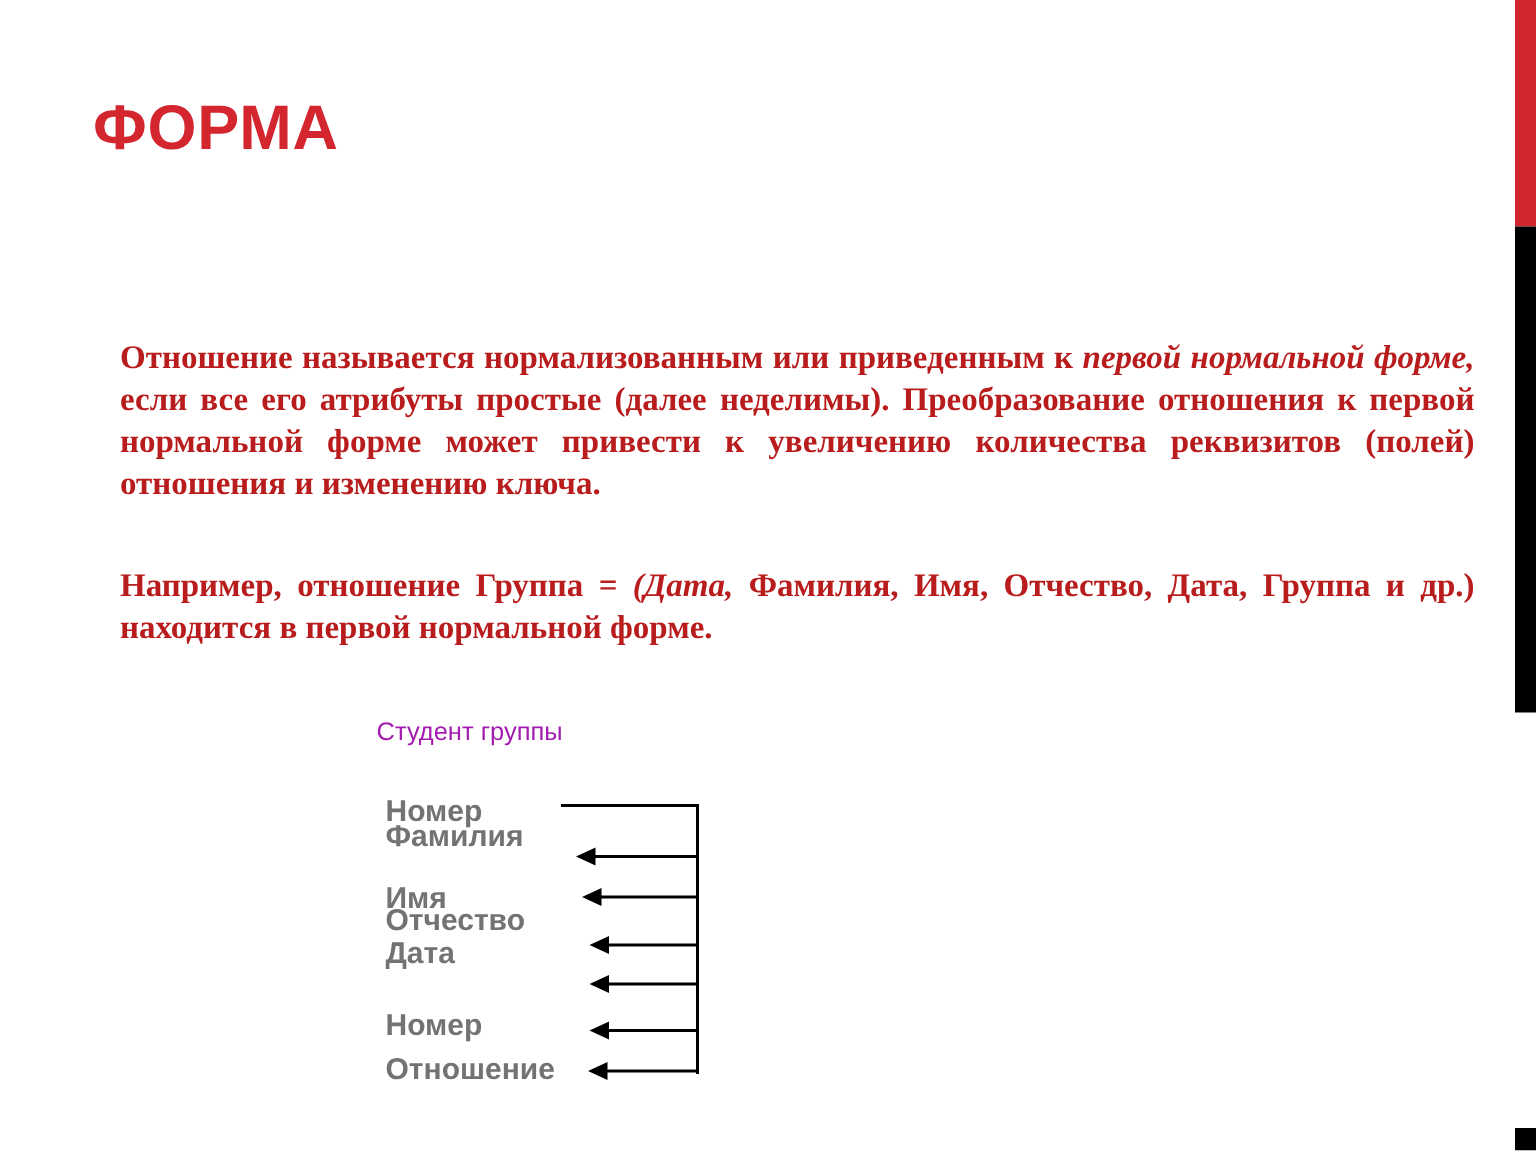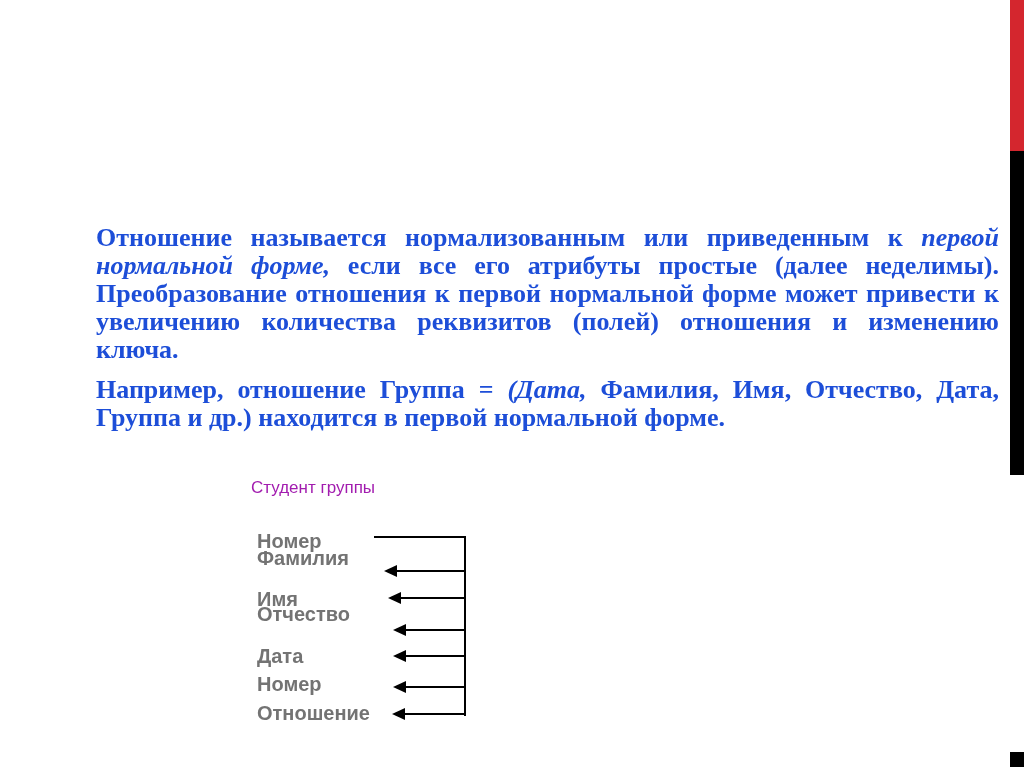--- a/index.html
+++ b/index.html
@@ -12,23 +12,23 @@
       font-family: "Liberation Sans", sans-serif; font-weight: bold;
       font-size: 42px; line-height: 56px; color: #d4262e; letter-spacing: 0.5px;
       margin: 0;
     }
     .title span { display: block; }
     .right-bar-red { position: absolute; left: 1010px; top: 0; width: 14px; height: 151px; background: #d4262e; }
     .right-bar-black { position: absolute; left: 1010px; top: 151px; width: 14px; height: 324px; background: #000; }
     .right-bar-black-bottom { position: absolute; left: 1010px; top: 752px; width: 14px; height: 15px; background: #000; }
 
     .para {
-      position: absolute; left: 96px; width: 903px;
+      position: absolute; left: 80px; width: 903px;
       font-family: "Liberation Serif", serif; font-weight: bold;
-      font-size: 26px; line-height: 28px; color: #1d4ed8;
+      font-size: 22px; line-height: 28px; color: #b91c1c;
       text-align: justify; margin: 0;
     }
     .p1 { top: 224px; }
     .p2 { top: 376px; font-family: "Liberation Serif", serif; }
     .it { font-style: italic; }
 
     .diagram-title {
       position: absolute; left: 251px; top: 478px;
       font-family: "Liberation Sans", sans-serif; font-size: 17px; color: #a21caf;
     }
@@ -40,33 +40,34 @@
     svg.lines { position: absolute; left: 0; top: 0; }
   </style>
 </head>
 <body>
 
 <div class="right-bar-red"></div>
 <div class="right-bar-black"></div>
 <div class="right-bar-black-bottom"></div>
 
 <h1 class="title">
+  <span>ФОРМА</span>
 </h1>
 
 <p class="para p1"><span>Отношение называется нормализованным или приведенным к </span><span class="it">первой нормальной форме,</span><span> если все его атрибуты простые (далее неделимы). Преобразование отношения к первой нормальной форме может привести к увеличению количества реквизитов (полей) отношения и изменению ключа.</span></p>
 
 <p class="para p2"><span>Например, отношение Группа = </span><span class="it">(Дата,</span><span> Фамилия, Имя, Отчество, Дата, Группа и др.) находится в первой нормальной форме.</span></p>
 
 <div class="diagram-title">Студент группы</div>
 
 <div class="field" style="top:529px">Номер</div>
 <div class="field" style="top:546px">Фамилия</div>
 <div class="field" style="top:587px">Имя</div>
 <div class="field" style="top:602px">Отчество</div>
-<div class="field" style="top:644px">Дата</div>
+<div class="field" style="top:624px">Дата</div>
 <div class="field" style="top:672px">Номер</div>
 <div class="field" style="top:701px">Отношение</div>
 
 <svg class="lines" width="1024" height="767">
   <g stroke="#000" stroke-width="2" fill="none">
     <line x1="374" y1="537" x2="466" y2="537"></line>
     <line x1="465" y1="537" x2="465" y2="716"></line>
     <line x1="392" y1="571" x2="465" y2="571"></line>
     <line x1="396" y1="598" x2="465" y2="598"></line>
     <line x1="401" y1="630" x2="465" y2="630"></line>

